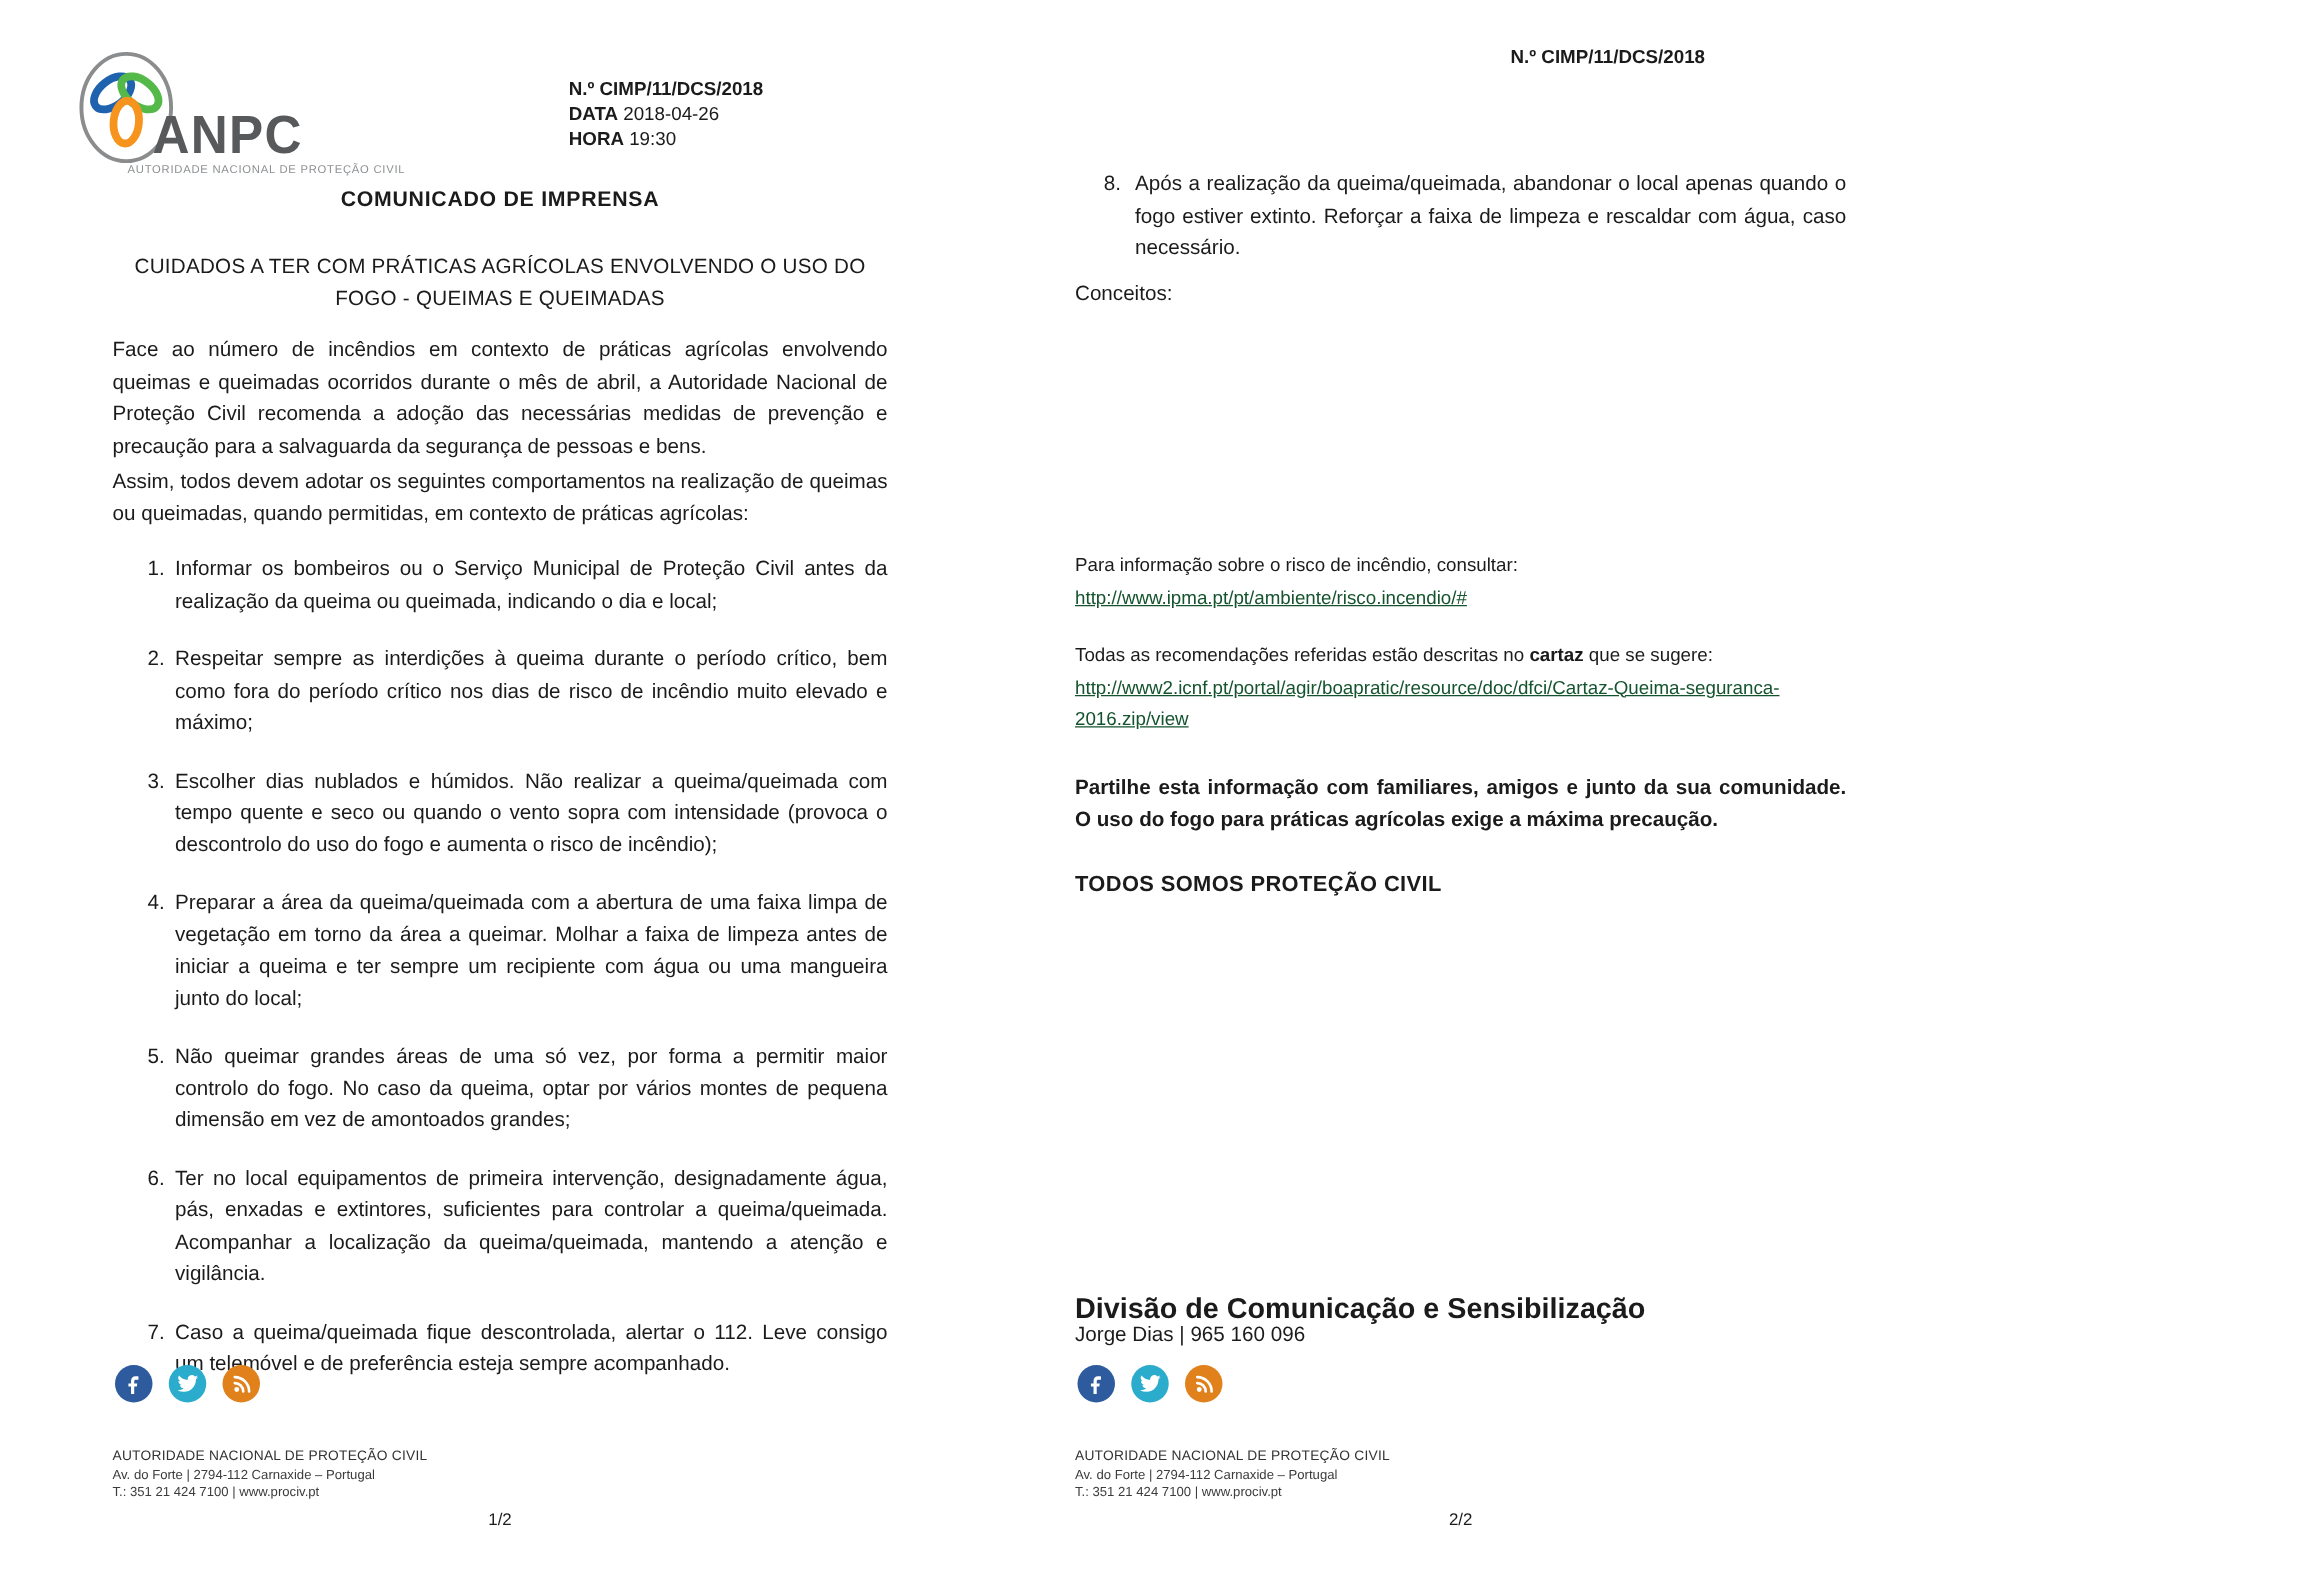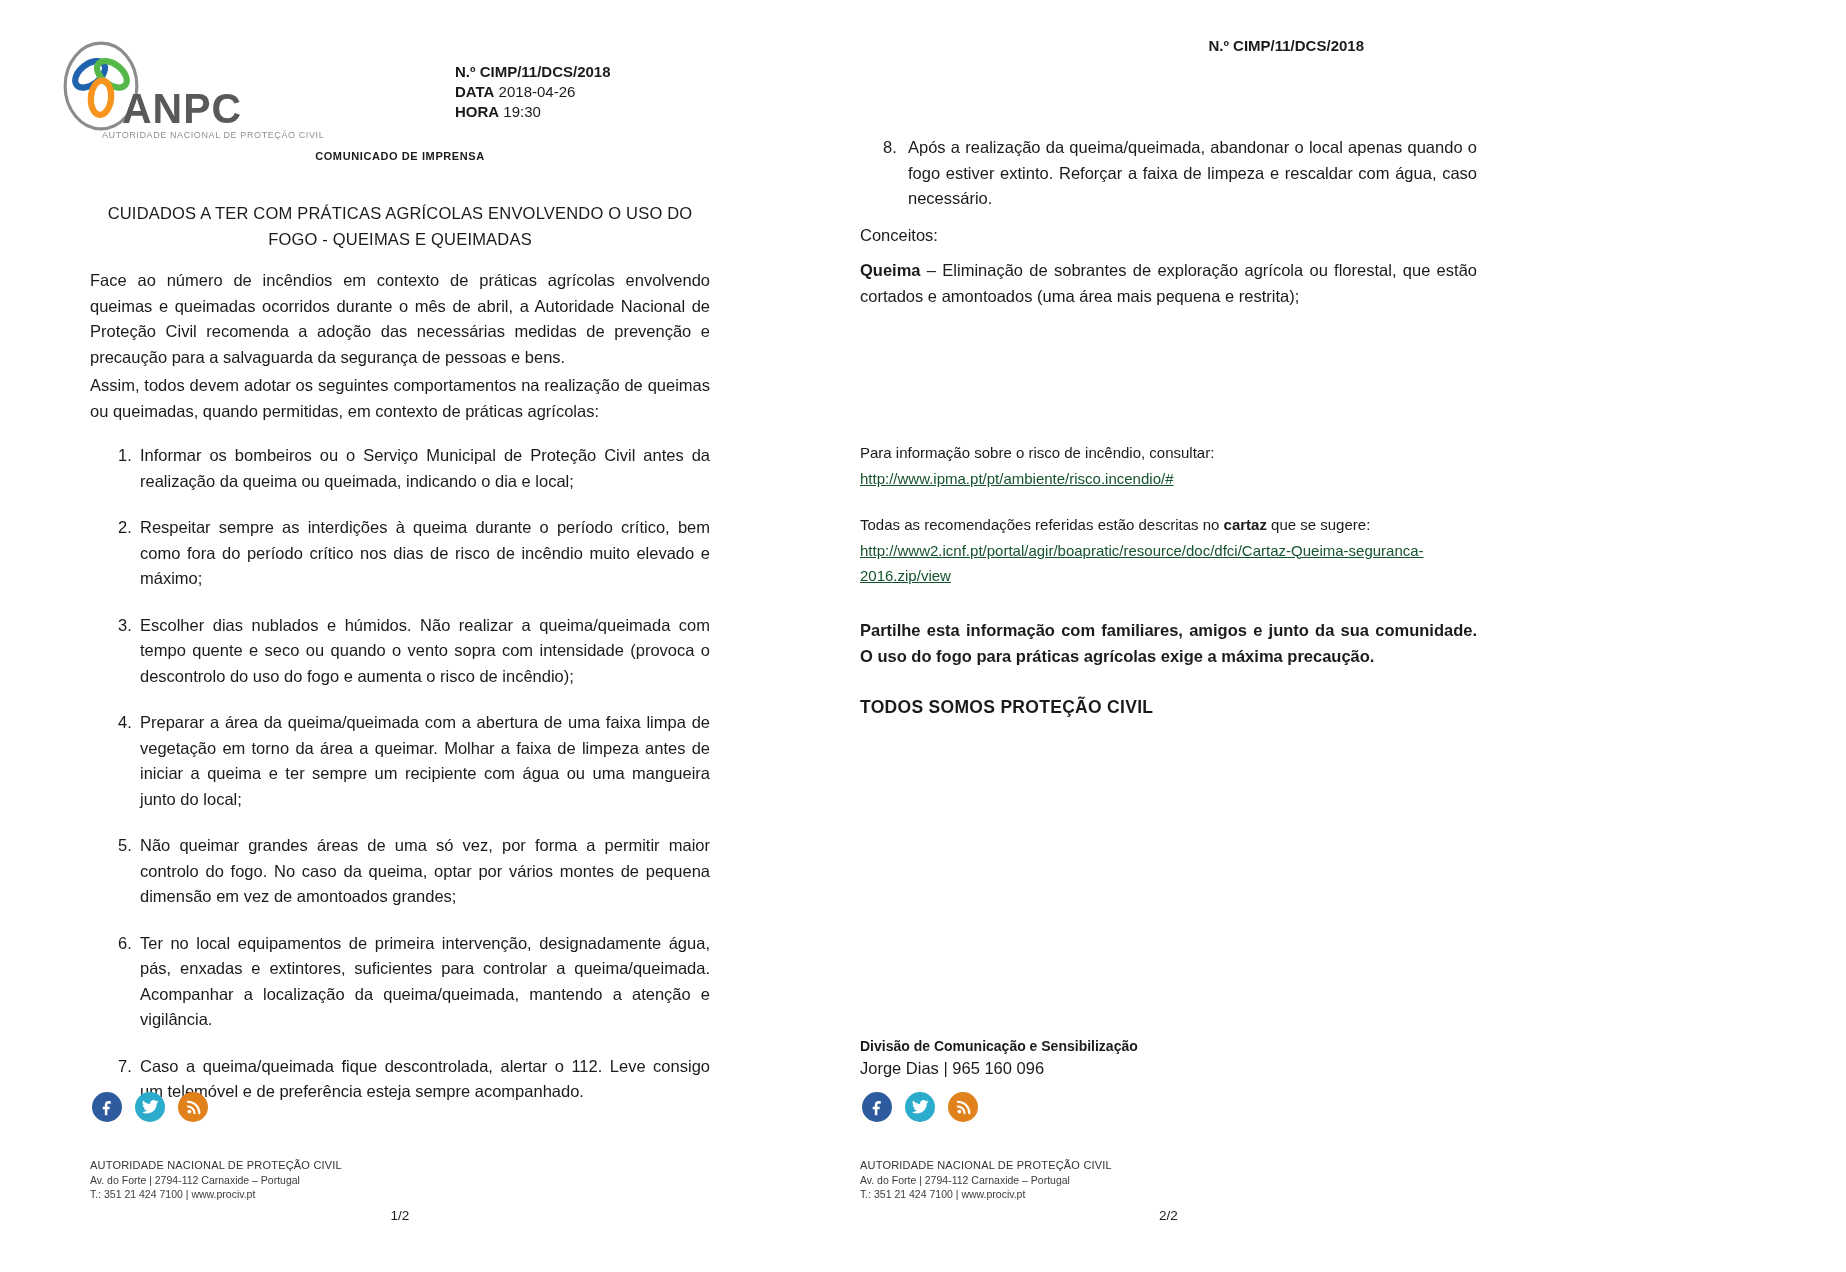--- a/index.html
+++ b/index.html
@@ -7,21 +7,21 @@
           font-family:"Liberation Sans", sans-serif;color:#1b1b1b;}
   .abs{position:absolute;}
   
   .anpc-acronym{font-weight:900;font-size:41px;line-height:44px;color:#58595b;letter-spacing:1px;
                 transform:scaleY(1.05);}
   .anpc-caption{font-size:9px;color:#8d9093;letter-spacing:0.6px;white-space:nowrap;}
   
   .refblock{font-size:15px;line-height:20px;}
   .refblock b{font-weight:700;}
   
-  .doc-title{width:620px;text-align:center;font-weight:700;font-size:11px;letter-spacing:0.6px;}
+  .doc-title{width:620px;text-align:center;font-weight:700;font-size:17px;letter-spacing:0.6px;}
   .doc-subtitle{width:620px;text-align:center;font-size:16.5px;line-height:26px;letter-spacing:0.2px;}
   
   .para{width:620px;font-size:16.5px;line-height:25.5px;text-align:justify;}
   .para2col{width:617px;font-size:16.5px;line-height:25.5px;text-align:justify;}
   .bold{font-weight:700;}
   .list-item{display:flex;margin-bottom:21px;}
   .list-num{width:22px;flex:0 0 22px;font-size:16.5px;line-height:25.5px;}
   .list-num8{width:25px;flex:0 0 25px;font-size:16.5px;line-height:25.5px;}
   .list-text{flex:1;font-size:16.5px;line-height:25.5px;text-align:justify;}
   a.doclink{color:#14532d;word-break:normal;overflow-wrap:break-word;}
@@ -126,45 +126,41 @@
 
   <div class="abs" style="left:883px;top:135px;width:594px;">
     <div class="list-item">
       <div class="list-num8">8.</div>
       <div class="list-text">Após a realização da queima/queimada, abandonar o local apenas quando o fogo estiver extinto. Reforçar a faixa de limpeza e rescaldar com água, caso necessário.</div>
     </div>
   </div>
 
   <div class="abs" style="left:860px;top:226px;font-size:16.5px;">Conceitos:</div>
 
-  <div class="abs para2col" style="left:860px;top:258px;">
-    <span class="bold">Queima</span>
-    <span>– Eliminação de sobrantes de exploração agrícola ou florestal, que estão cortados e amontoados (uma área mais pequena e restrita);</span>
-  </div>
 
 
   <div class="abs linkwrap" style="left:860px;top:440px;">
     <div>Para informação sobre o risco de incêndio, consultar:</div>
     <a class="doclink" href="#">http://www.ipma.pt/pt/ambiente/risco.incendio/#</a>
   </div>
 
   <div class="abs linkwrap" style="left:860px;top:512px;text-align:justify;">
     <span>Todas as recomendações referidas estão descritas no</span>
     <span class="bold">cartaz</span>
     <span>que se sugere:</span>
     <br>
     <a class="doclink" href="#">http://www2.icnf.pt/portal/agir/boapratic/resource/doc/dfci/Cartaz-Queima-seguranca-2016.zip/view</a>
   </div>
 
   <div class="abs para2col bold" style="left:860px;top:618px;">Partilhe esta informação com familiares, amigos e junto da sua comunidade. O uso do fogo para práticas agrícolas exige a máxima precaução.</div>
 
   <div class="abs bold" style="left:860px;top:697px;font-size:17.5px;letter-spacing:0.3px;">TODOS SOMOS PROTEÇÃO CIVIL</div>
 
   <div class="abs" style="left:860px;top:1035px;font-size:16.5px;line-height:22px;">
-    <div class="bold" style="font-size:14px;">Divisão de Comunicação e Sensibilização</div>
+    <div class="bold" style="font-size:23px;">Divisão de Comunicação e Sensibilização</div>
     <div>Jorge Dias | 965 160 096</div>
   </div>
 
   <div class="abs social" style="left:862px;top:1092px;">
     <div class="sbtn" style="background:#2d5b9e;">
       <svg width="18" height="18" viewBox="0 0 24 24">
           <path fill="#ffffff" d="M14.6 7.8h2.4V4.3c-.4-.1-1.8-.2-3.1-.2-2.9 0-4.8 1.8-4.8 5v2.6H6.3v3.3h2.8V23h3.4v-8h2.8l.4-3.3h-3.2V9.5c0-1 .3-1.7 2.1-1.7z"></path>
         </svg>
     </div>
     <div class="sbtn" style="background:#2caccc;">

